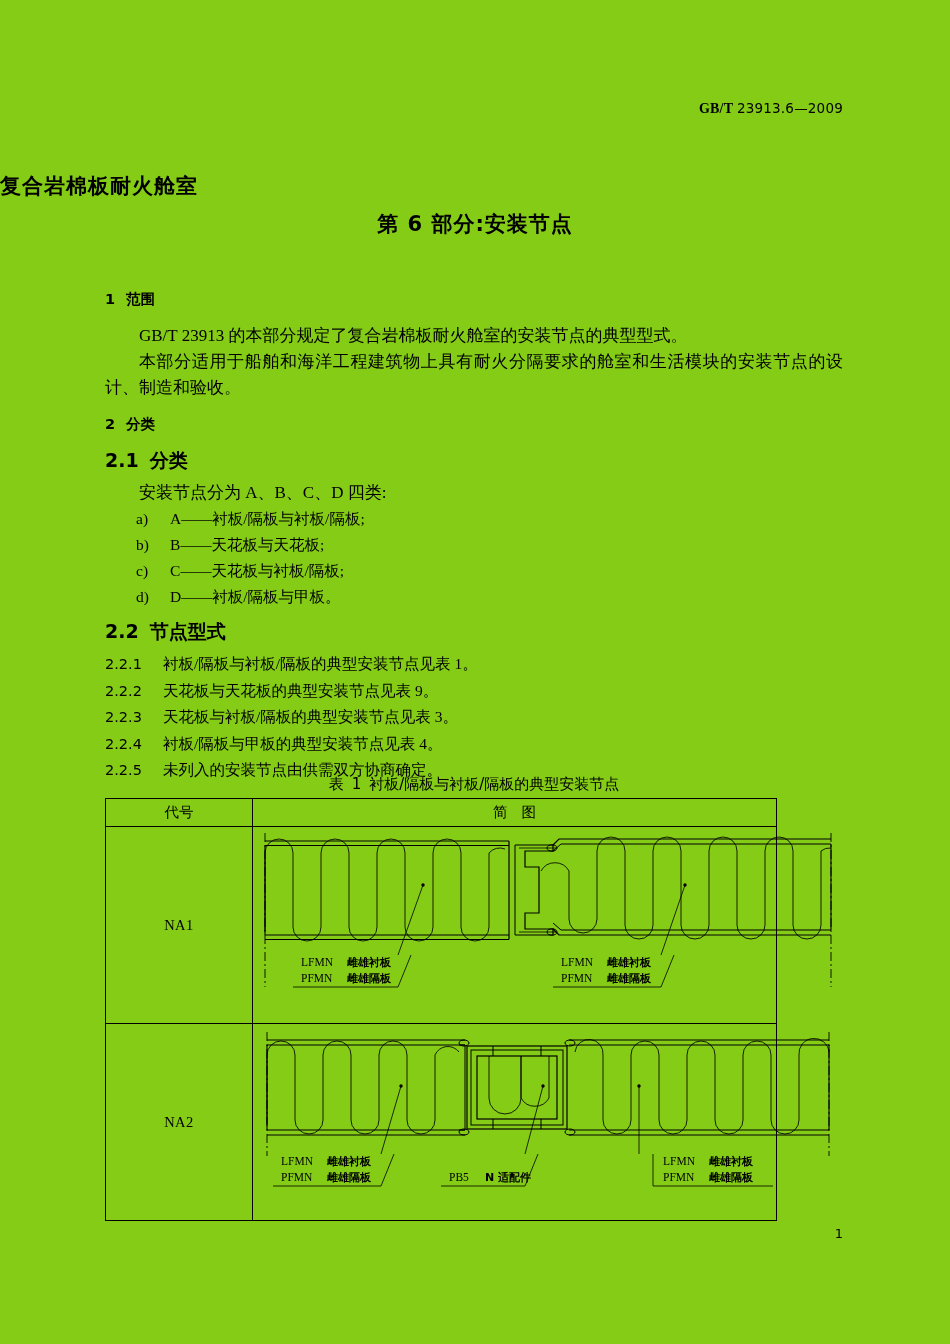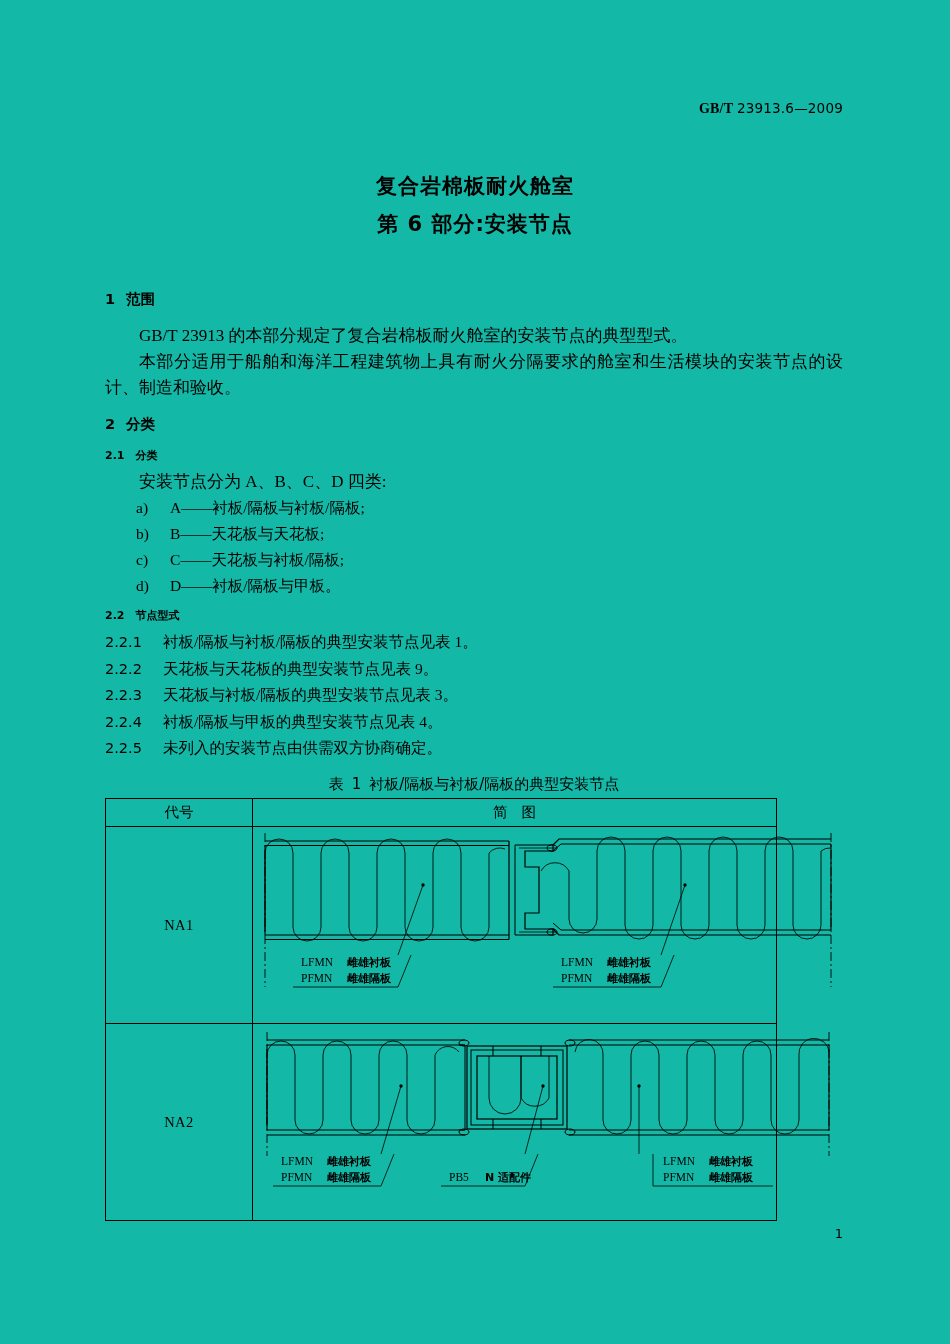--- a/index.html
+++ b/index.html
@@ -8,21 +8,21 @@
     background: #ffffff;
   }
   body {
     font-family: "Liberation Serif", "DejaVu Serif", serif;
     color: #000000;
   }
   .page {
     position: relative;
     width: 950px;
     height: 1344px;
-    background: #14b8a6;
+    background: #84cc16;
     overflow: hidden;
   }
 
   
   .page-header {
     position: absolute;
     top: 100px;
     left: 105px;
     right: 107px;
     text-align: right;
@@ -38,21 +38,21 @@
     font-weight: normal;
     font-size: 13.5px;
   }
 
   
   .doc-title {
     position: absolute;
     top: 172px;
     left: 0;
     width: 950px;
-    text-align: center;
+    text-align: left;
     font-family: "DejaVu Sans", sans-serif;
     font-weight: bold;
     font-size: 21px;
     letter-spacing: 1px;
   }
   .doc-title-2 {
     position: absolute;
     top: 210px;
     left: 0;
     width: 950px;
@@ -73,21 +73,21 @@
   .h1 {
     font-family: "DejaVu Sans", sans-serif;
     font-weight: bold;
     font-size: 14.5px;
     margin: 0 0 14px 0;
   }
   .h1 .hnum { margin-right: 11px; }
   .h2 {
     font-family: "DejaVu Sans", sans-serif;
     font-weight: bold;
-    font-size: 11px;
+    font-size: 19px;
     margin: 0 0 6px 0;
   }
   .h2 .hnum { margin-right: 11px; }
   .para {
     font-size: 17px;
     line-height: 26px;
     text-indent: 2em;
     margin: 0;
     text-align: justify;
   }

